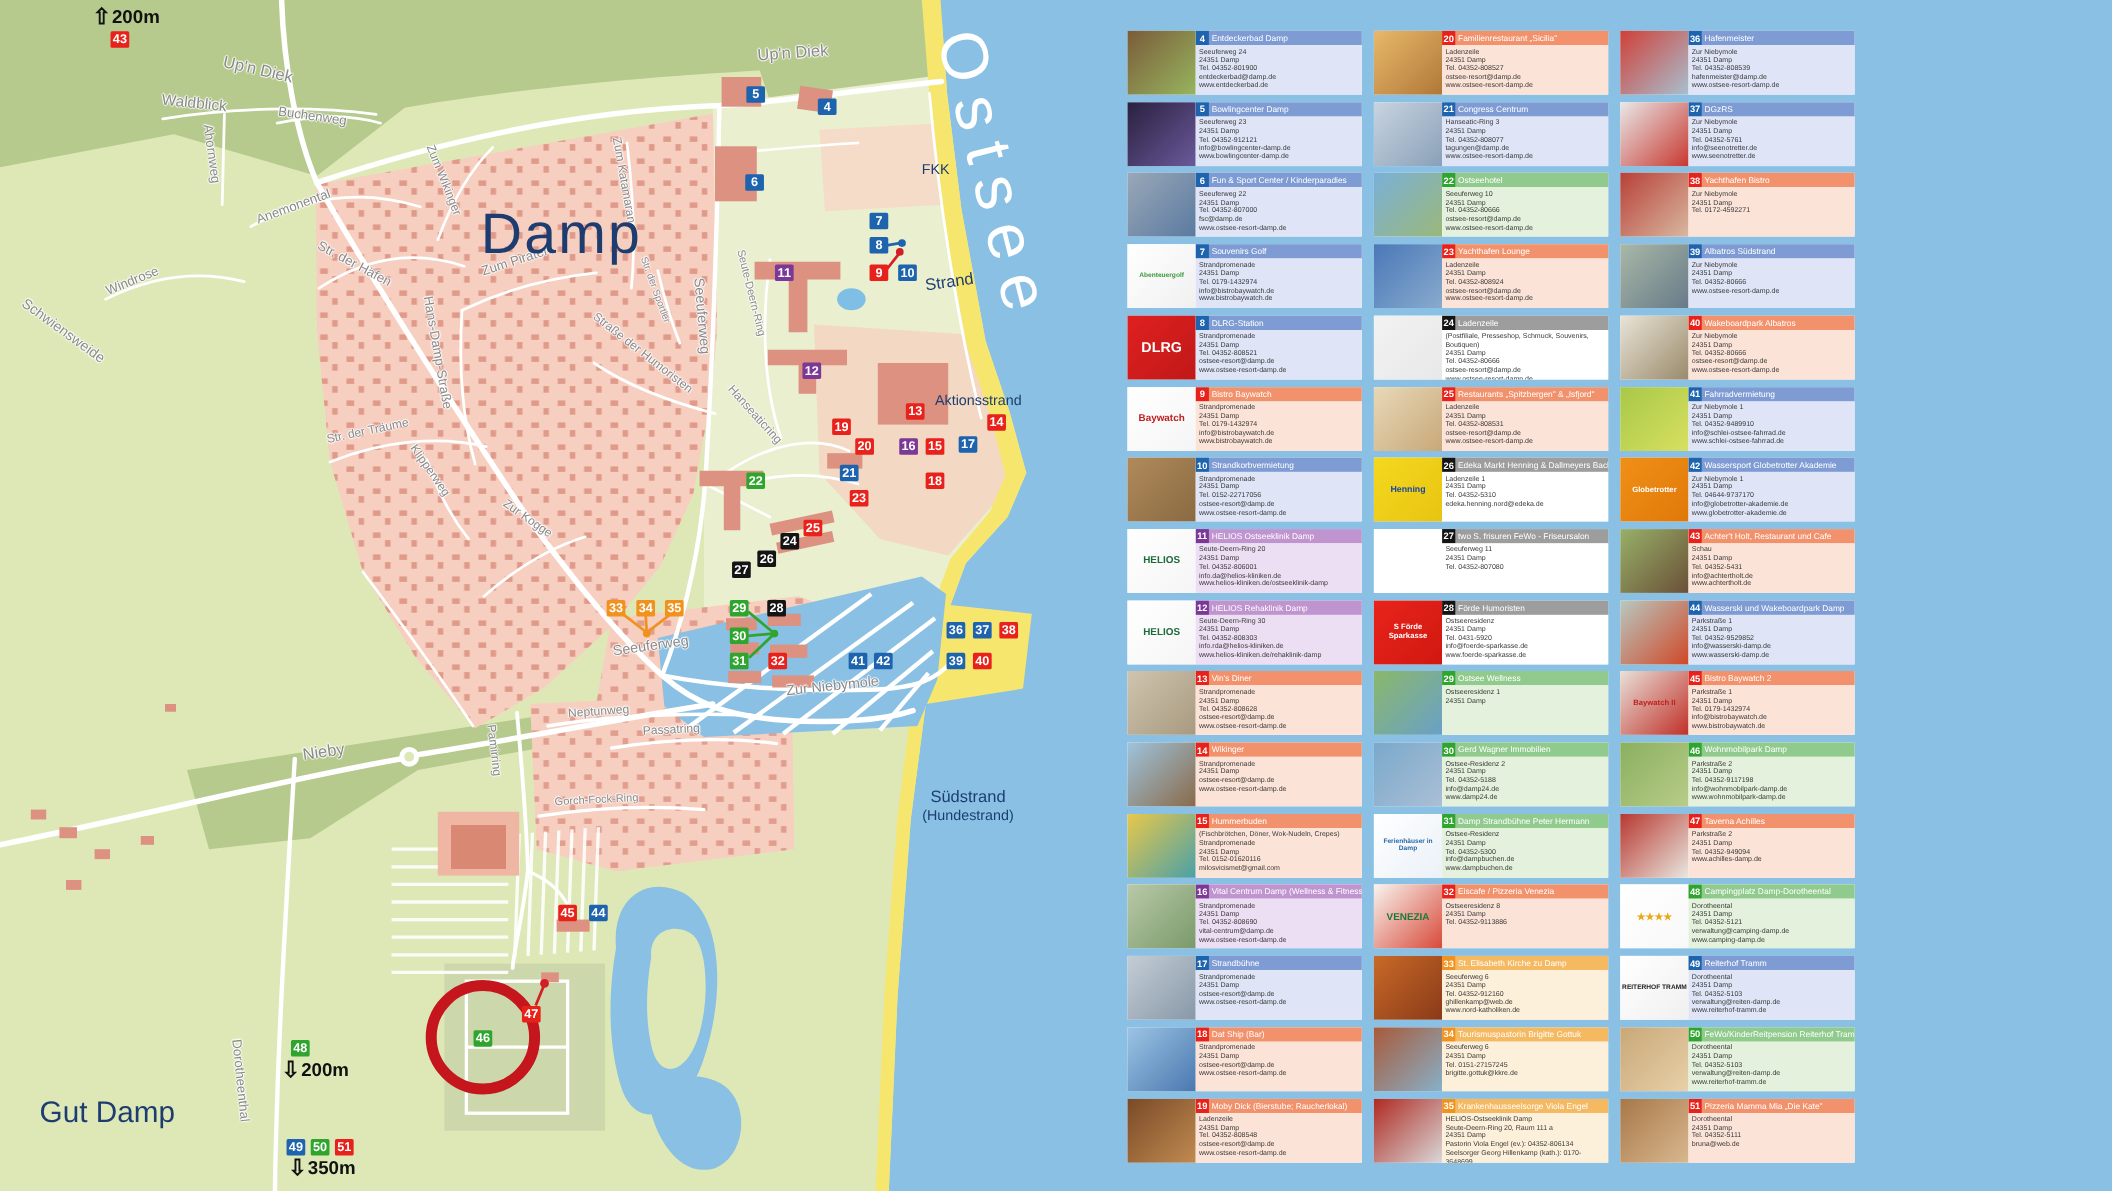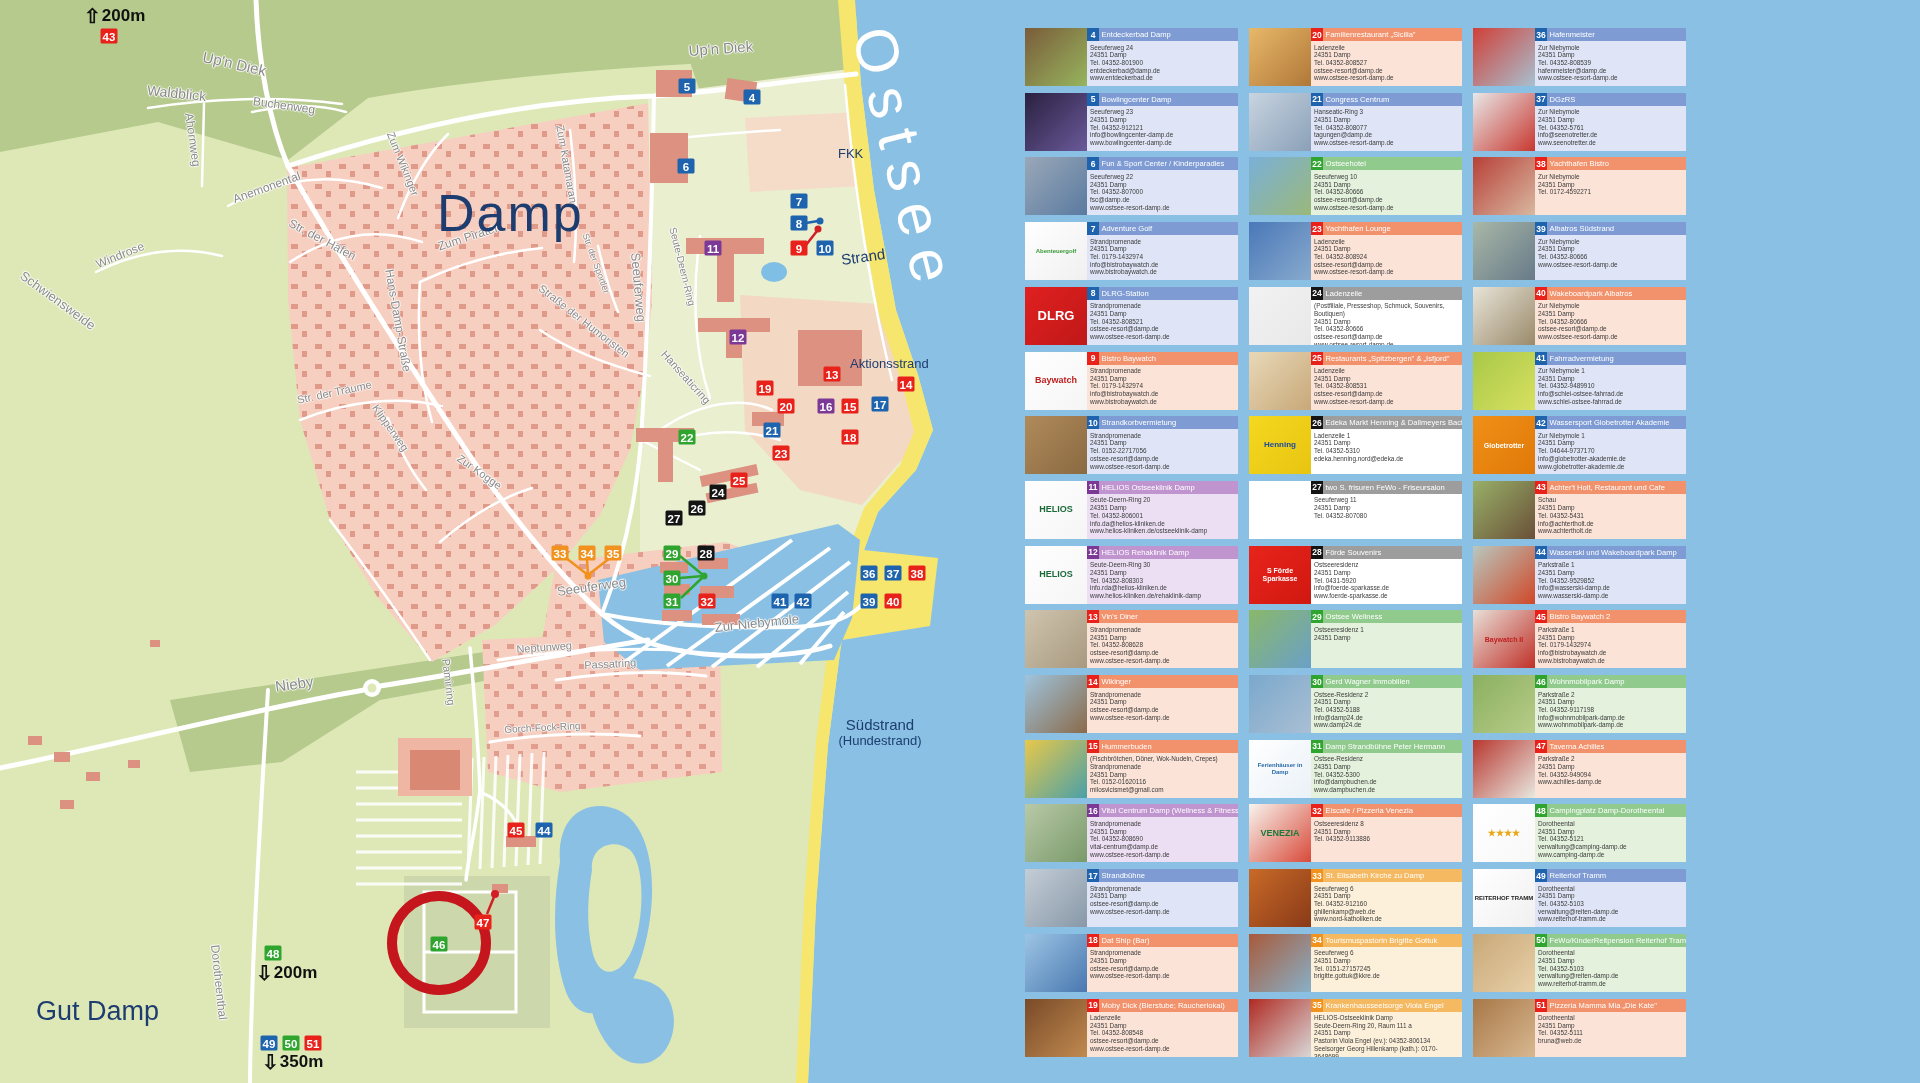--- a/index.html
+++ b/index.html
@@ -343,21 +343,21 @@
             <div>fsc@damp.de</div>
             <div>www.ostsee-resort-damp.de</div>
           </div>
         </div>
       </div>
       <div class="entry" style="left: 1025px; top: 222.1px;">
         <div class="thumb" style="background: linear-gradient(135deg, rgb(255, 255, 255), rgb(240, 240, 240)); color: rgb(58, 154, 58); font-size: 6px;">Abenteuergolf</div>
         <div class="ebody">
           <div class="ehead" style="background: rgb(126, 156, 211);">
             <span class="badge" style="background: rgb(30, 99, 173);">7</span>
-            <span>Adventure Golf</span>
+            <span>Souvenirs Golf</span>
           </div>
           <div class="elines" style="background: rgb(223, 229, 246);">
             <div>Strandpromenade</div>
             <div>24351 Damp</div>
             <div>Tel. 0179-1432974</div>
             <div>info@bistrobaywatch.de</div>
             <div>www.bistrobaywatch.de</div>
           </div>
         </div>
       </div>
@@ -673,21 +673,21 @@
             <div>24351 Damp</div>
             <div>Tel. 04352-807080</div>
           </div>
         </div>
       </div>
       <div class="entry" style="left: 1249px; top: 545.6px;">
         <div class="thumb" style="background: linear-gradient(135deg, rgb(232, 36, 28), rgb(208, 24, 16)); color: rgb(255, 255, 255); font-size: 7px;">S Förde Sparkasse</div>
         <div class="ebody">
           <div class="ehead" style="background: rgb(157, 157, 157);">
             <span class="badge" style="background: rgb(20, 20, 20);">28</span>
-            <span>Förde Souvenirs</span>
+            <span>Förde Humoristen</span>
           </div>
           <div class="elines" style="background: rgb(255, 255, 255);">
             <div>Ostseeresidenz</div>
             <div>24351 Damp</div>
             <div>Tel. 0431-5920</div>
             <div>info@foerde-sparkasse.de</div>
             <div>www.foerde-sparkasse.de</div>
           </div>
         </div>
       </div>

